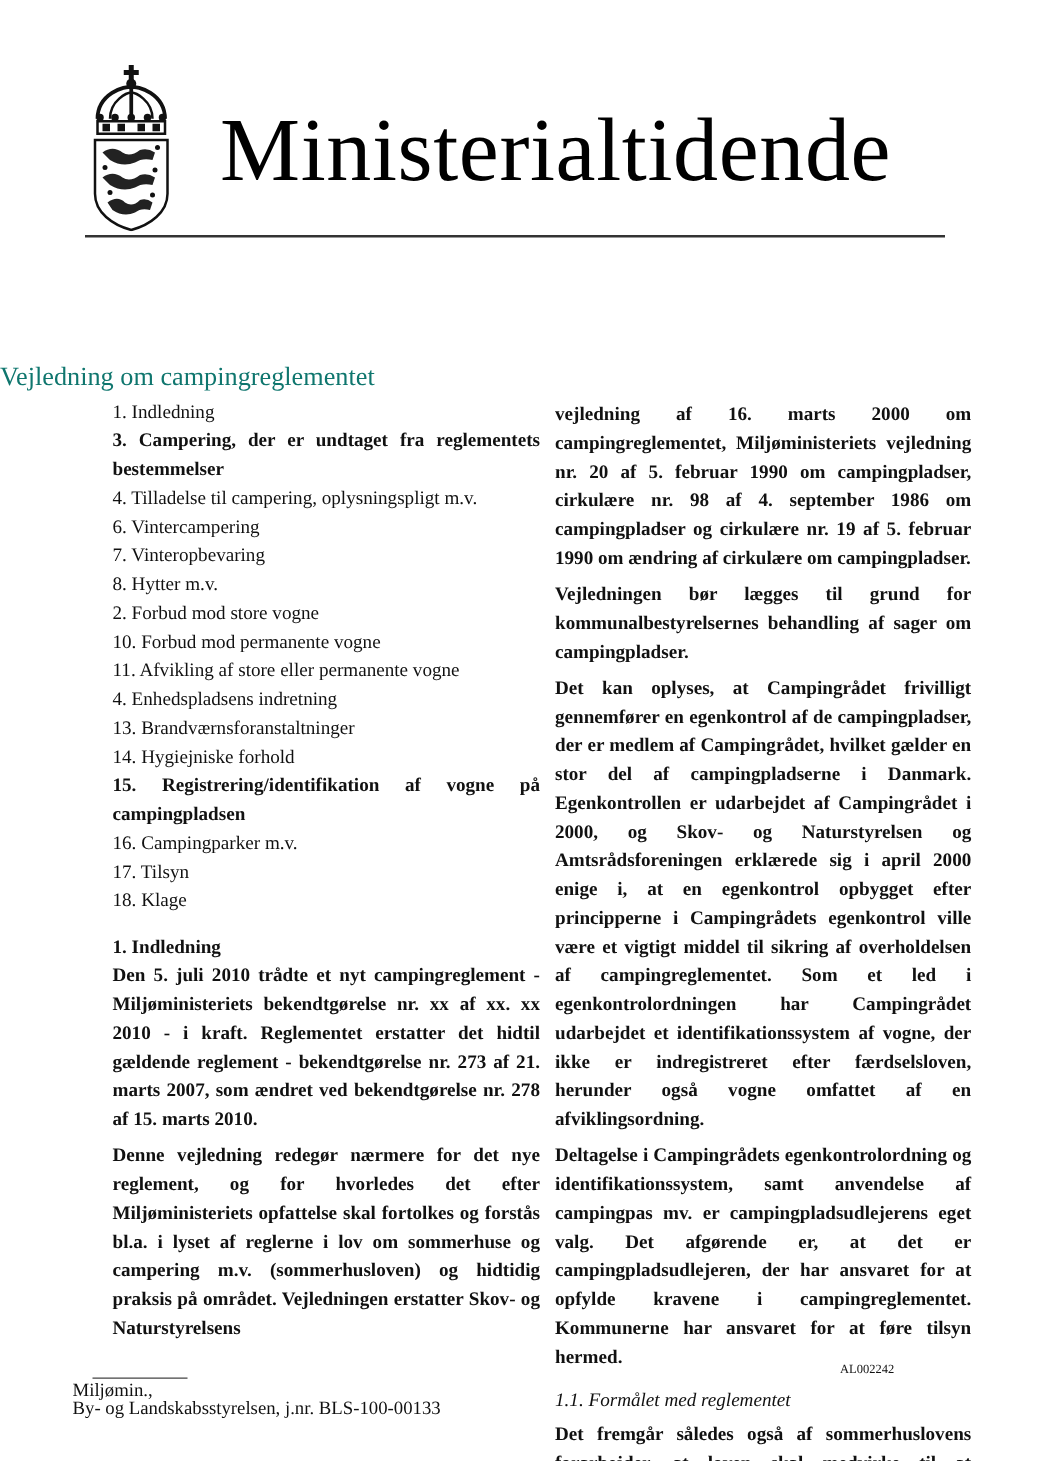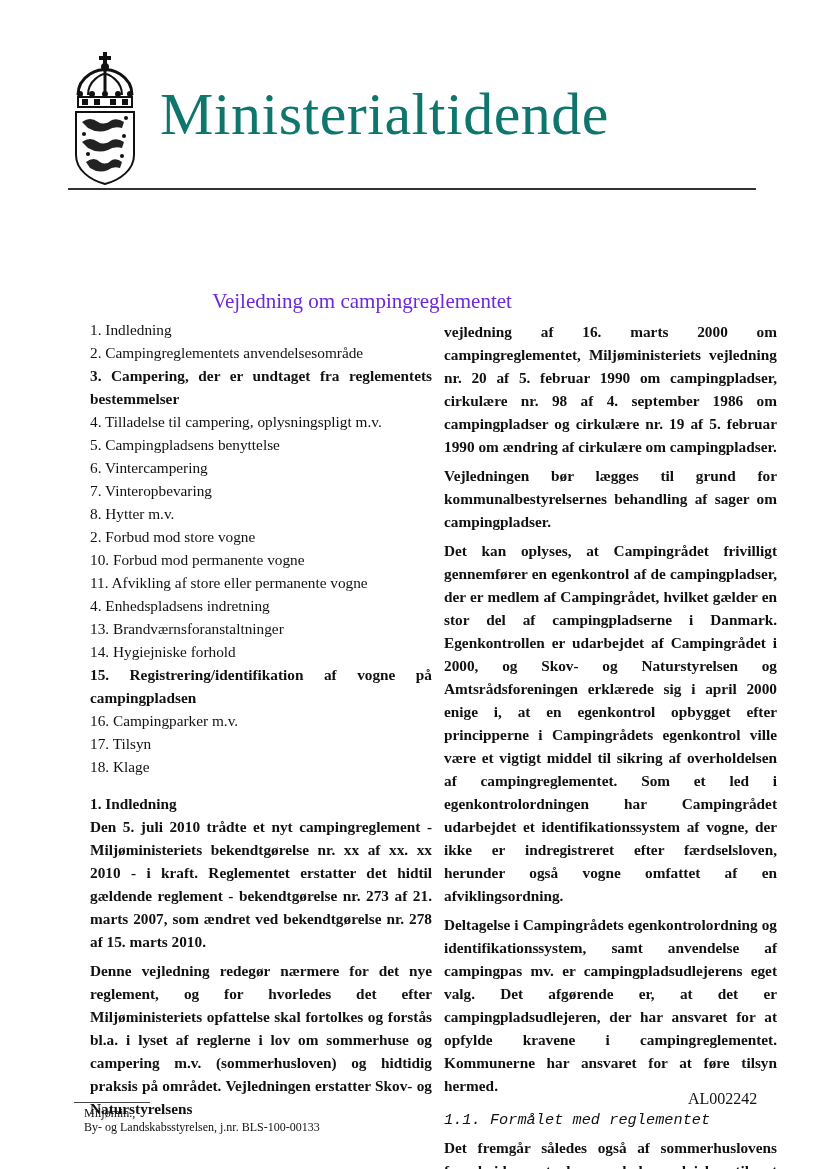--- a/index.html
+++ b/index.html
@@ -1,32 +1,32 @@
 <!DOCTYPE html>
 <html><head>
 <meta charset="utf-8">
 <style>
   html, body { margin: 0; padding: 0; background: #ffffff; }
   body { width: 832px; height: 1169px; position: relative; overflow: hidden;
          font-family: "Liberation Serif", "DejaVu Serif", serif; color: #111; }
   .masthead { position: absolute; left: 60px; top: 50px; width: 700px; height: 140px; }
   .crest { position: absolute; left: 10px; top: 0px; width: 70px; height: 135px; }
-  .brand { position: absolute; left: 100px; top: 34px; font-size: 60px; line-height: 1; letter-spacing: 0.5px; color: #0f766e; }
+  .brand { position: absolute; left: 116px; top: 34px; font-size: 72px; line-height: 1; letter-spacing: 0.5px; color: #000000; }
   .rule { position: absolute; left: 68px; top: 188px; width: 688px; height: 2px; background: #333; }
-  .doc-title { position: absolute; left: 0; width: 724px; top: 289px; text-align: center; font-size: 21px; color: #6d28d9; }
+  .doc-title { position: absolute; left: 0; width: 724px; top: 289px; text-align: left; font-size: 21px; color: #0f766e; }
   .col { position: absolute; top: 318px; width: 342px; font-size: 15.3px; line-height: 23px; margin-left: 16px; }
   .col-left { left: 74px; }
   .col-right { left: 428px; top: 320px; width: 333px; }
   .toc-item { margin: 0; text-indent: 0; }
   .just { text-align: justify; margin: 0 0 6px 0; font-weight: bold; }
   .h-bold { font-weight: bold; margin: 14px 0 0 0; }
-  .h-ital { font-style: italic; margin: 12px 0 4px 0; font-family: Liberation Mono, monospace; }
+  .h-ital { font-style: italic; margin: 12px 0 4px 0; }
   .fn-rule { position: absolute; left: 74px; top: 1102px; width: 76px; height: 1px; background: #444; }
-  .fn-text { position: absolute; left: 84px; top: 1106px; font-size: 12px; line-height: 14px; }
-  .doc-id { position: absolute; left: 688px; top: 1090px; font-size: 16px; }
+  .fn-text { position: absolute; left: 58px; top: 1106px; font-size: 15px; line-height: 14px; }
+  .doc-id { position: absolute; left: 672px; top: 1090px; font-size: 10px; }
 </style>
 </head>
 <body>
 
 <div class="masthead">
   <svg class="crest" viewBox="0 0 70 135" xmlns="http://www.w3.org/2000/svg">
 
     <rect x="33" y="2" width="4" height="12" fill="#111"></rect>
     <rect x="29" y="6" width="12" height="4" fill="#111"></rect>
     <circle cx="35" cy="17" r="4" fill="#111"></circle>
@@ -59,24 +59,22 @@
   </svg>
   <div class="brand">Ministerialtidende</div>
 </div>
 <div class="rule"></div>
 
 <div class="doc-title">Vejledning om campingreglementet</div>
 
 <div class="col col-left">
   <div>
     <p class="toc-item">1. Indledning</p>
-    <p class="toc-item">2. Campingreglementets anvendelsesområde</p>
     <p class="toc-item just" style="margin:0">3. Campering, der er undtaget fra reglementets bestemmelser</p>
     <p class="toc-item">4. Tilladelse til campering, oplysningspligt m.v.</p>
-    <p class="toc-item">5. Campingpladsens benyttelse</p>
     <p class="toc-item">6. Vintercampering</p>
     <p class="toc-item">7. Vinteropbevaring</p>
     <p class="toc-item">8. Hytter m.v.</p>
     <p class="toc-item">2. Forbud mod store vogne</p>
     <p class="toc-item">10. Forbud mod permanente vogne</p>
     <p class="toc-item">11. Afvikling af store eller permanente vogne</p>
     <p class="toc-item">4. Enhedspladsens indretning</p>
     <p class="toc-item">13. Brandværnsforanstaltninger</p>
     <p class="toc-item">14. Hygiejniske forhold</p>
     <p class="toc-item just" style="margin:0">15. Registrering/identifikation af vogne på campingpladsen</p>

